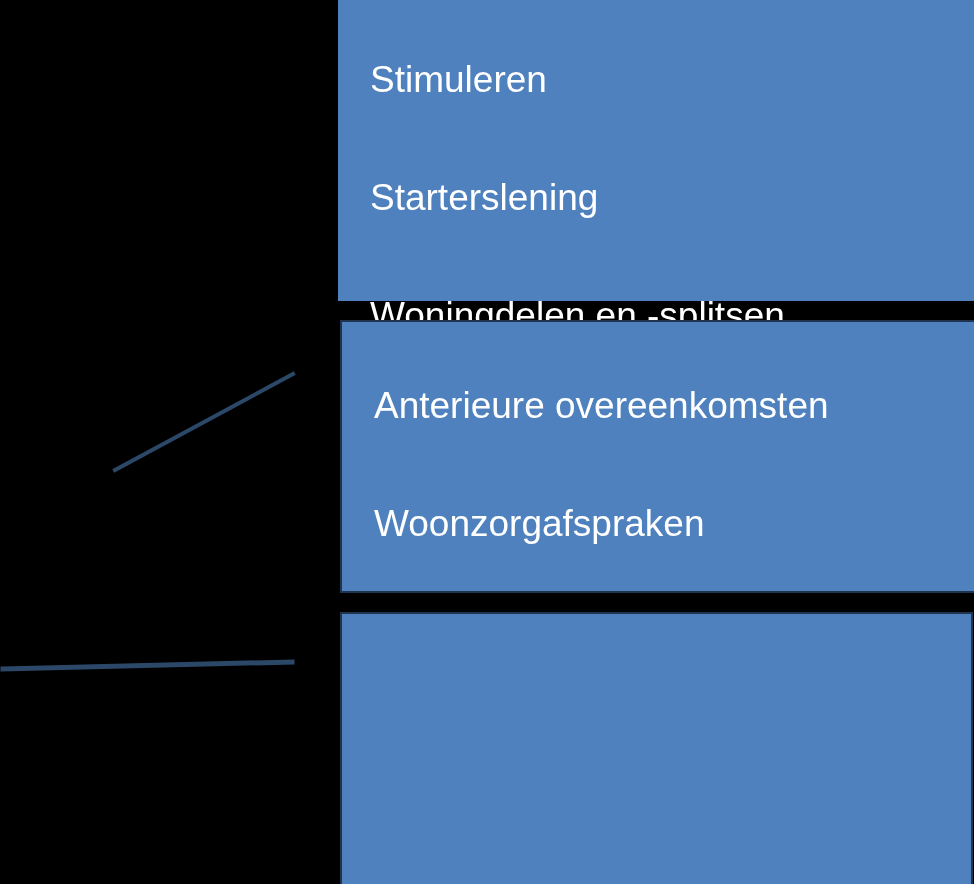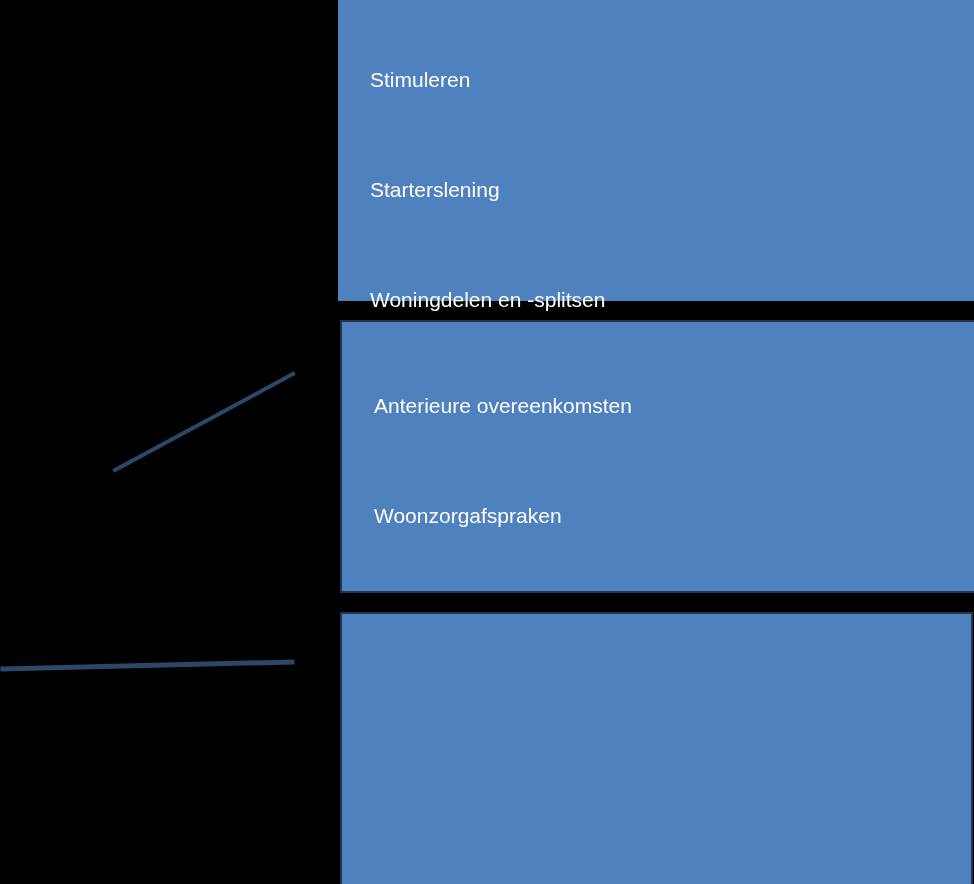--- a/index.html
+++ b/index.html
@@ -22,21 +22,21 @@
     color: #FFFFFF;
   }
   .panel.bordered {
     border: 2px solid #20334F;
   }
   .panel-text {
     position: absolute;
     left: 32px;
     right: 16px;
     color: #FFFFFF;
-    font-size: 21px;
+    font-size: 37px;
     line-height: 41px;
     letter-spacing: 0px;
     white-space: pre-line;
   }
   
   #panel-stimuleren {
     left: 338px;
     top: -4px;
     width: 636px;
     height: 305px;
@@ -57,21 +57,21 @@
     width: 633px;
     height: 278px;
   }
   #panel-regels .panel-text { top: 22px; }
 
   .para {
     margin: 0;
     padding: 0;
   }
   .para + .para {
-    margin-top: 28px;
+    margin-top: 36px;
   }
 
   #connectors {
     position: absolute;
     left: 0;
     top: 0;
     width: 974px;
     height: 884px;
     pointer-events: none;
   }

